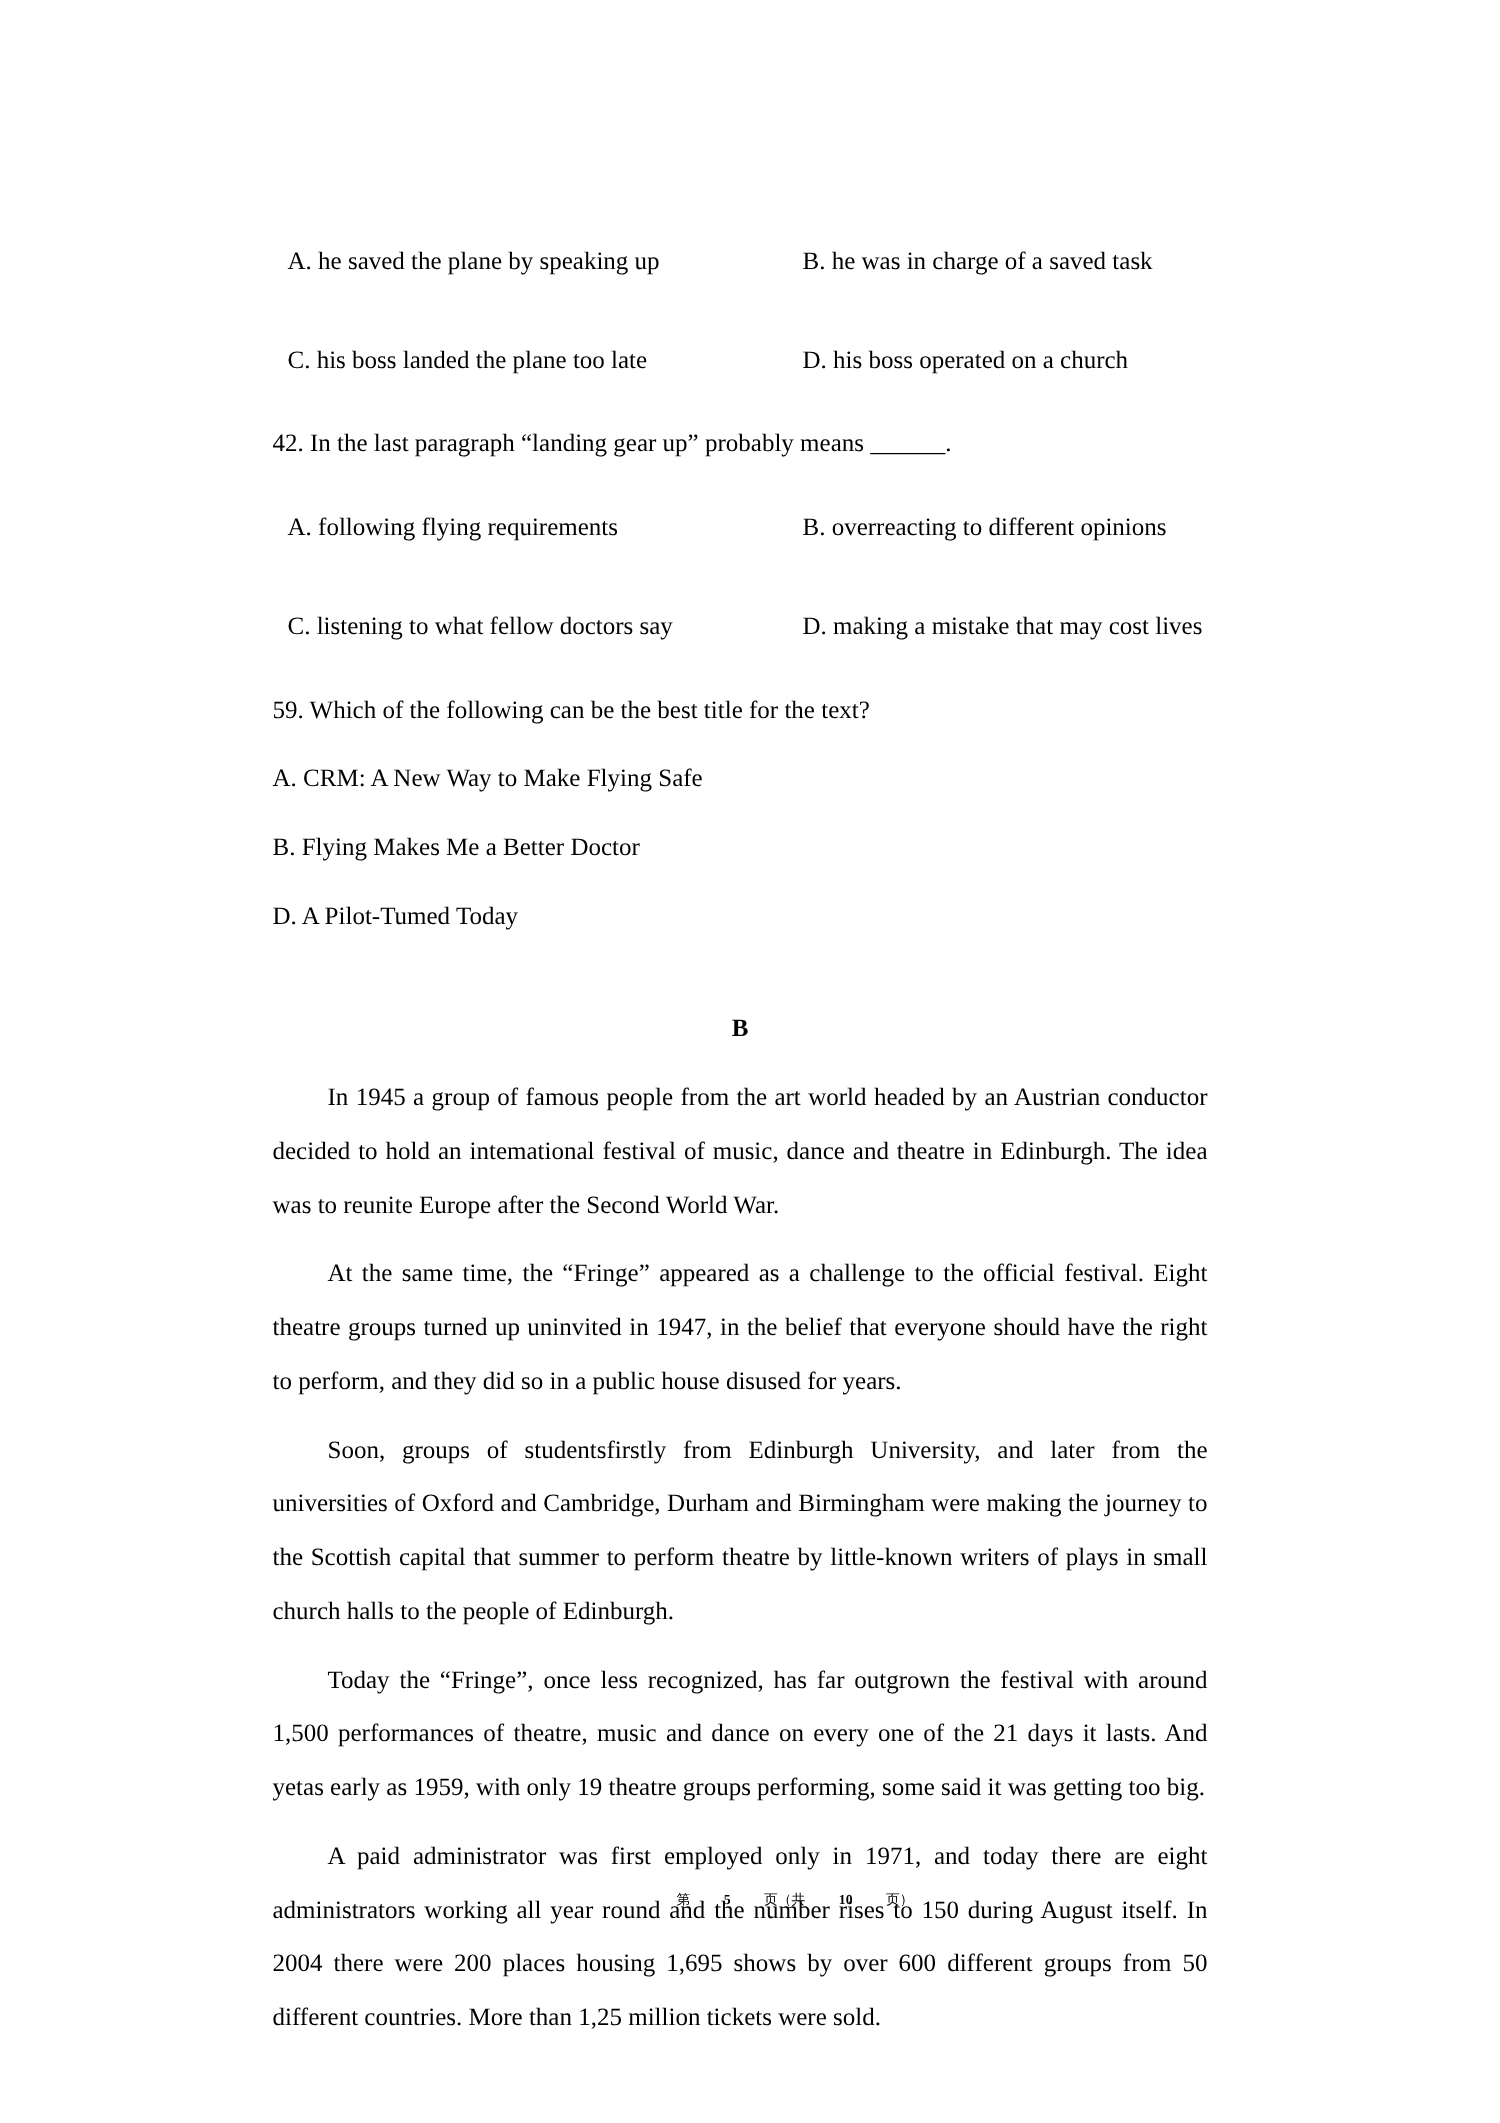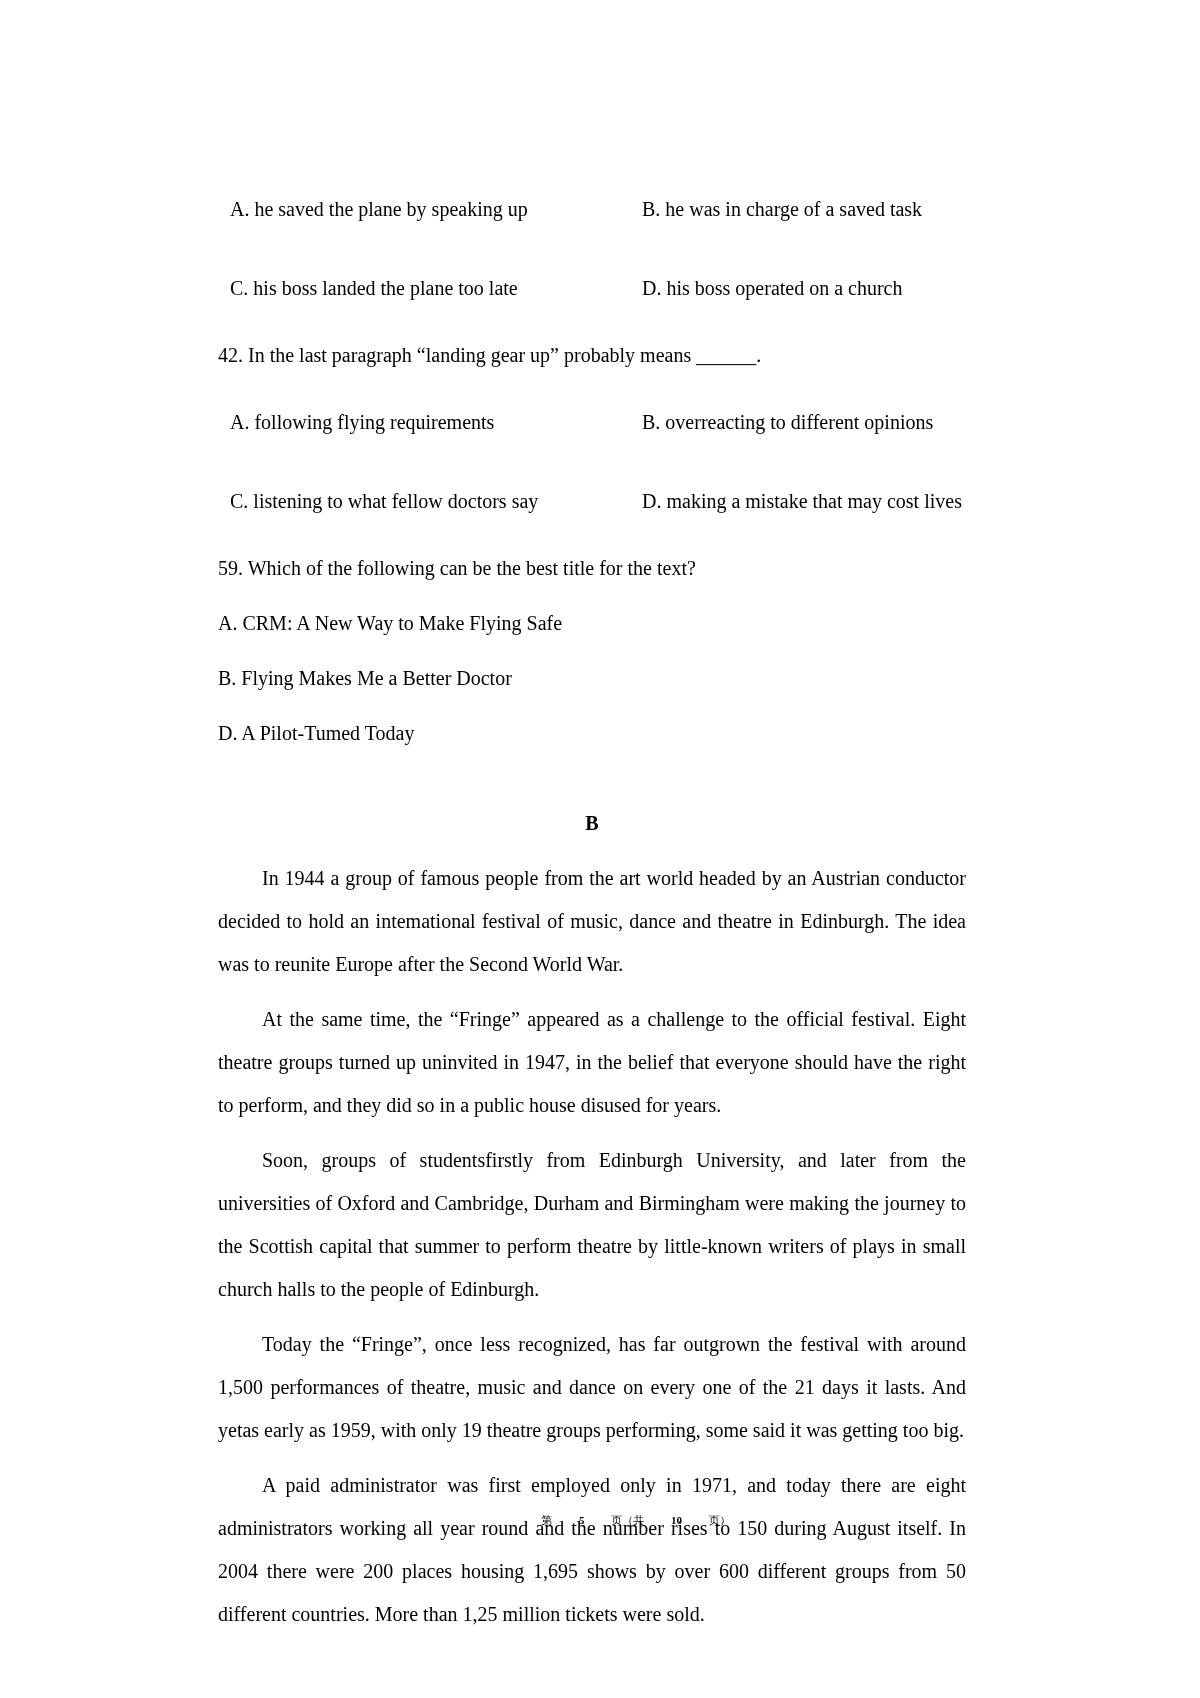--- a/index.html
+++ b/index.html
@@ -72,21 +72,21 @@
     <span class="cell-right">D. making a mistake that may cost lives</span>
   </div>
 
   <div class="line">59. Which of the following can be the best title for the text?</div>
   <div class="line">A. CRM: A New Way to Make Flying Safe</div>
   <div class="line">B. Flying Makes Me a Better Doctor</div>
   <div class="line">D. A Pilot-Tumed Today</div>
 
   <div class="section-label">B</div>
 
-  <p class="para">In 1944 a group of famous people from the art world headed by an Austrian conductor decided to hold an intemational festival of music, dance and theatre in Edinburgh. The idea was to reunite Europe after the Second World War.</p>
+  <p class="para">In 1945 a group of famous people from the art world headed by an Austrian conductor decided to hold an intemational festival of music, dance and theatre in Edinburgh. The idea was to reunite Europe after the Second World War.</p>
   <p class="para">At the same time, the “Fringe” appeared as a challenge to the official festival. Eight theatre groups turned up uninvited in 1947, in the belief that everyone should have the right to perform, and they did so in a public house disused for years.</p>
   <p class="para">Soon, groups of studentsfirstly from Edinburgh University, and later from the universities of Oxford and Cambridge, Durham and Birmingham were making the journey to the Scottish capital that summer to perform theatre by little-known writers of plays in small church halls to the people of Edinburgh.</p>
   <p class="para">Today the “Fringe”, once less recognized, has far outgrown the festival with around 1,500 performances of theatre, music and dance on every one of the 21 days it lasts. And yetas early as 1959, with only 19 theatre groups performing, some said it was getting too big.</p>
   <p class="para">A paid administrator was first employed only in 1971, and today there are eight administrators working all year round and the number rises to 150 during August itself. In 2004 there were 200 places housing 1,695 shows by over 600 different groups from 50 different countries. More than 1,25 million tickets were sold.</p>
 
 </div>
 
 <div class="footer">
   <span>第 </span><span class="num">5</span><span> 页（共 </span><span class="num">10</span><span> 页）</span>
 </div>

